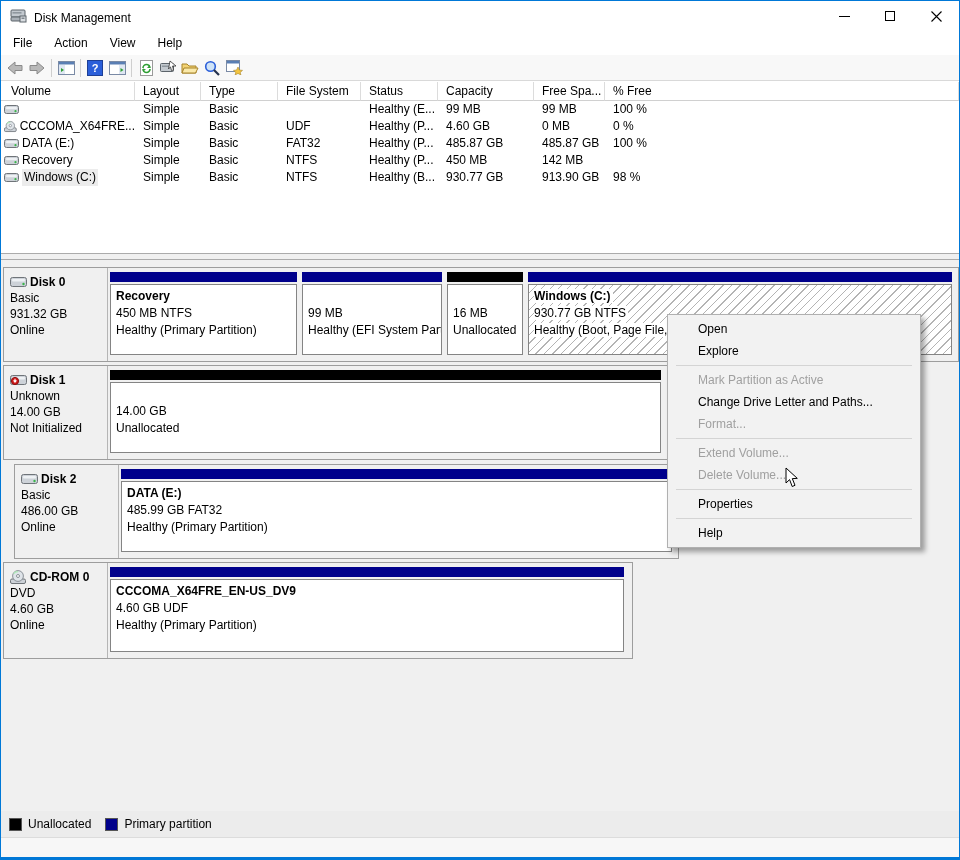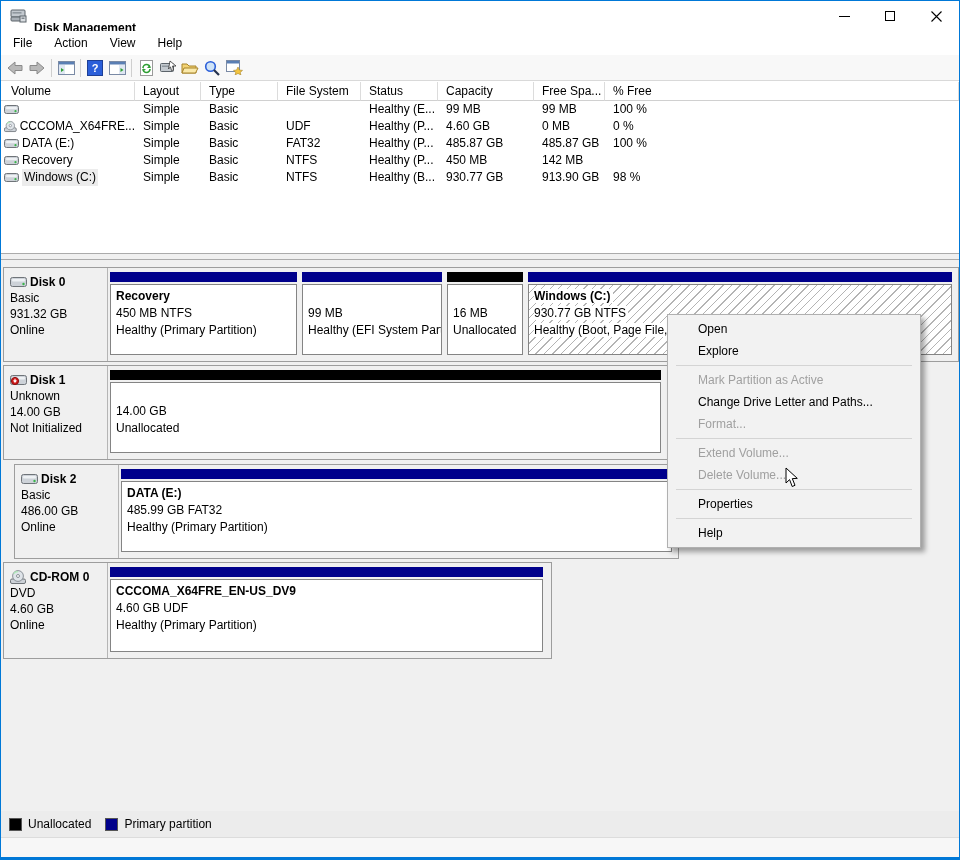--- a/index.html
+++ b/index.html
@@ -5,21 +5,21 @@
   * { margin:0; padding:0; box-sizing:border-box; }
   html,body { width:960px; height:860px; }
   body { font-family:"Liberation Sans", sans-serif; font-size:12px; color:#000; background:#fff; }
 
   #win { position:relative; width:960px; height:860px; background:#fff;
          border:1px solid #0078d7; border-bottom:3px solid #0078d7; overflow:hidden; }
 
   
   .titlebar { position:absolute; left:0; top:0; width:100%; height:30px; background:#fff; }
   .app-icon { position:absolute; left:9px; top:7px; width:17px; height:16px; }
-  .title-text { position:absolute; left:33px; top:12px; line-height:30px;font-weight:bold; }
+  .title-text { position:absolute; left:33px; top:2px; line-height:30px; }
   .winbtn { position:absolute; top:0; width:46px; height:30px; display:flex; align-items:center; justify-content:center; }
   .btn-min  { right:92px; } .btn-max { right:46px; } .btn-close { right:0; }
   .glyph-min { width:11px; height:1px; background:#000; }
   .glyph-max { width:10px; height:10px; border:1px solid #000; }
 
   
   .menubar { position:absolute; left:0; top:30px; width:100%; height:24px; background:#fff; display:flex; align-items:center; padding-left:1px; }
   .menubar .mitem { padding:0 11px; line-height:24px; }
 
   
@@ -385,21 +385,21 @@
           <div class="pbar" style="background-color: rgb(0, 0, 139);"></div>
           <div class="pbox">
             <div class="pl pname">DATA  (E:)</div>
             <div class="pl">485.99 GB FAT32</div>
             <div class="pl">Healthy (Primary Partition)</div>
           </div>
         </div>
       </div>
     </div>
 
-    <div class="disk-row" style="top:302px; width:549px; height:97px;">
+    <div class="disk-row" style="top:302px; width:630px; height:97px;">
       <div class="disk-head">
         <div class="dname">
             <svg width="17" height="14" viewBox="0 0 17 14">
               <rect x="0.5" y="9" width="15" height="4.5" rx="1.5" fill="#cdd2d8" stroke="#6f7479"></rect>
               <circle cx="8" cy="6" r="5.4" fill="#dfe4e9" stroke="#8a9097"></circle>
               <circle cx="8" cy="6" r="1.5" fill="#fff" stroke="#8a9097"></circle>
               <path d="M3.7,3.6 A5,5 0 0 1 8,1.6" stroke="#aeeab6" stroke-width="1.2" fill="none"></path>
             </svg>
             <span>CD-ROM 0</span>
           </div>

